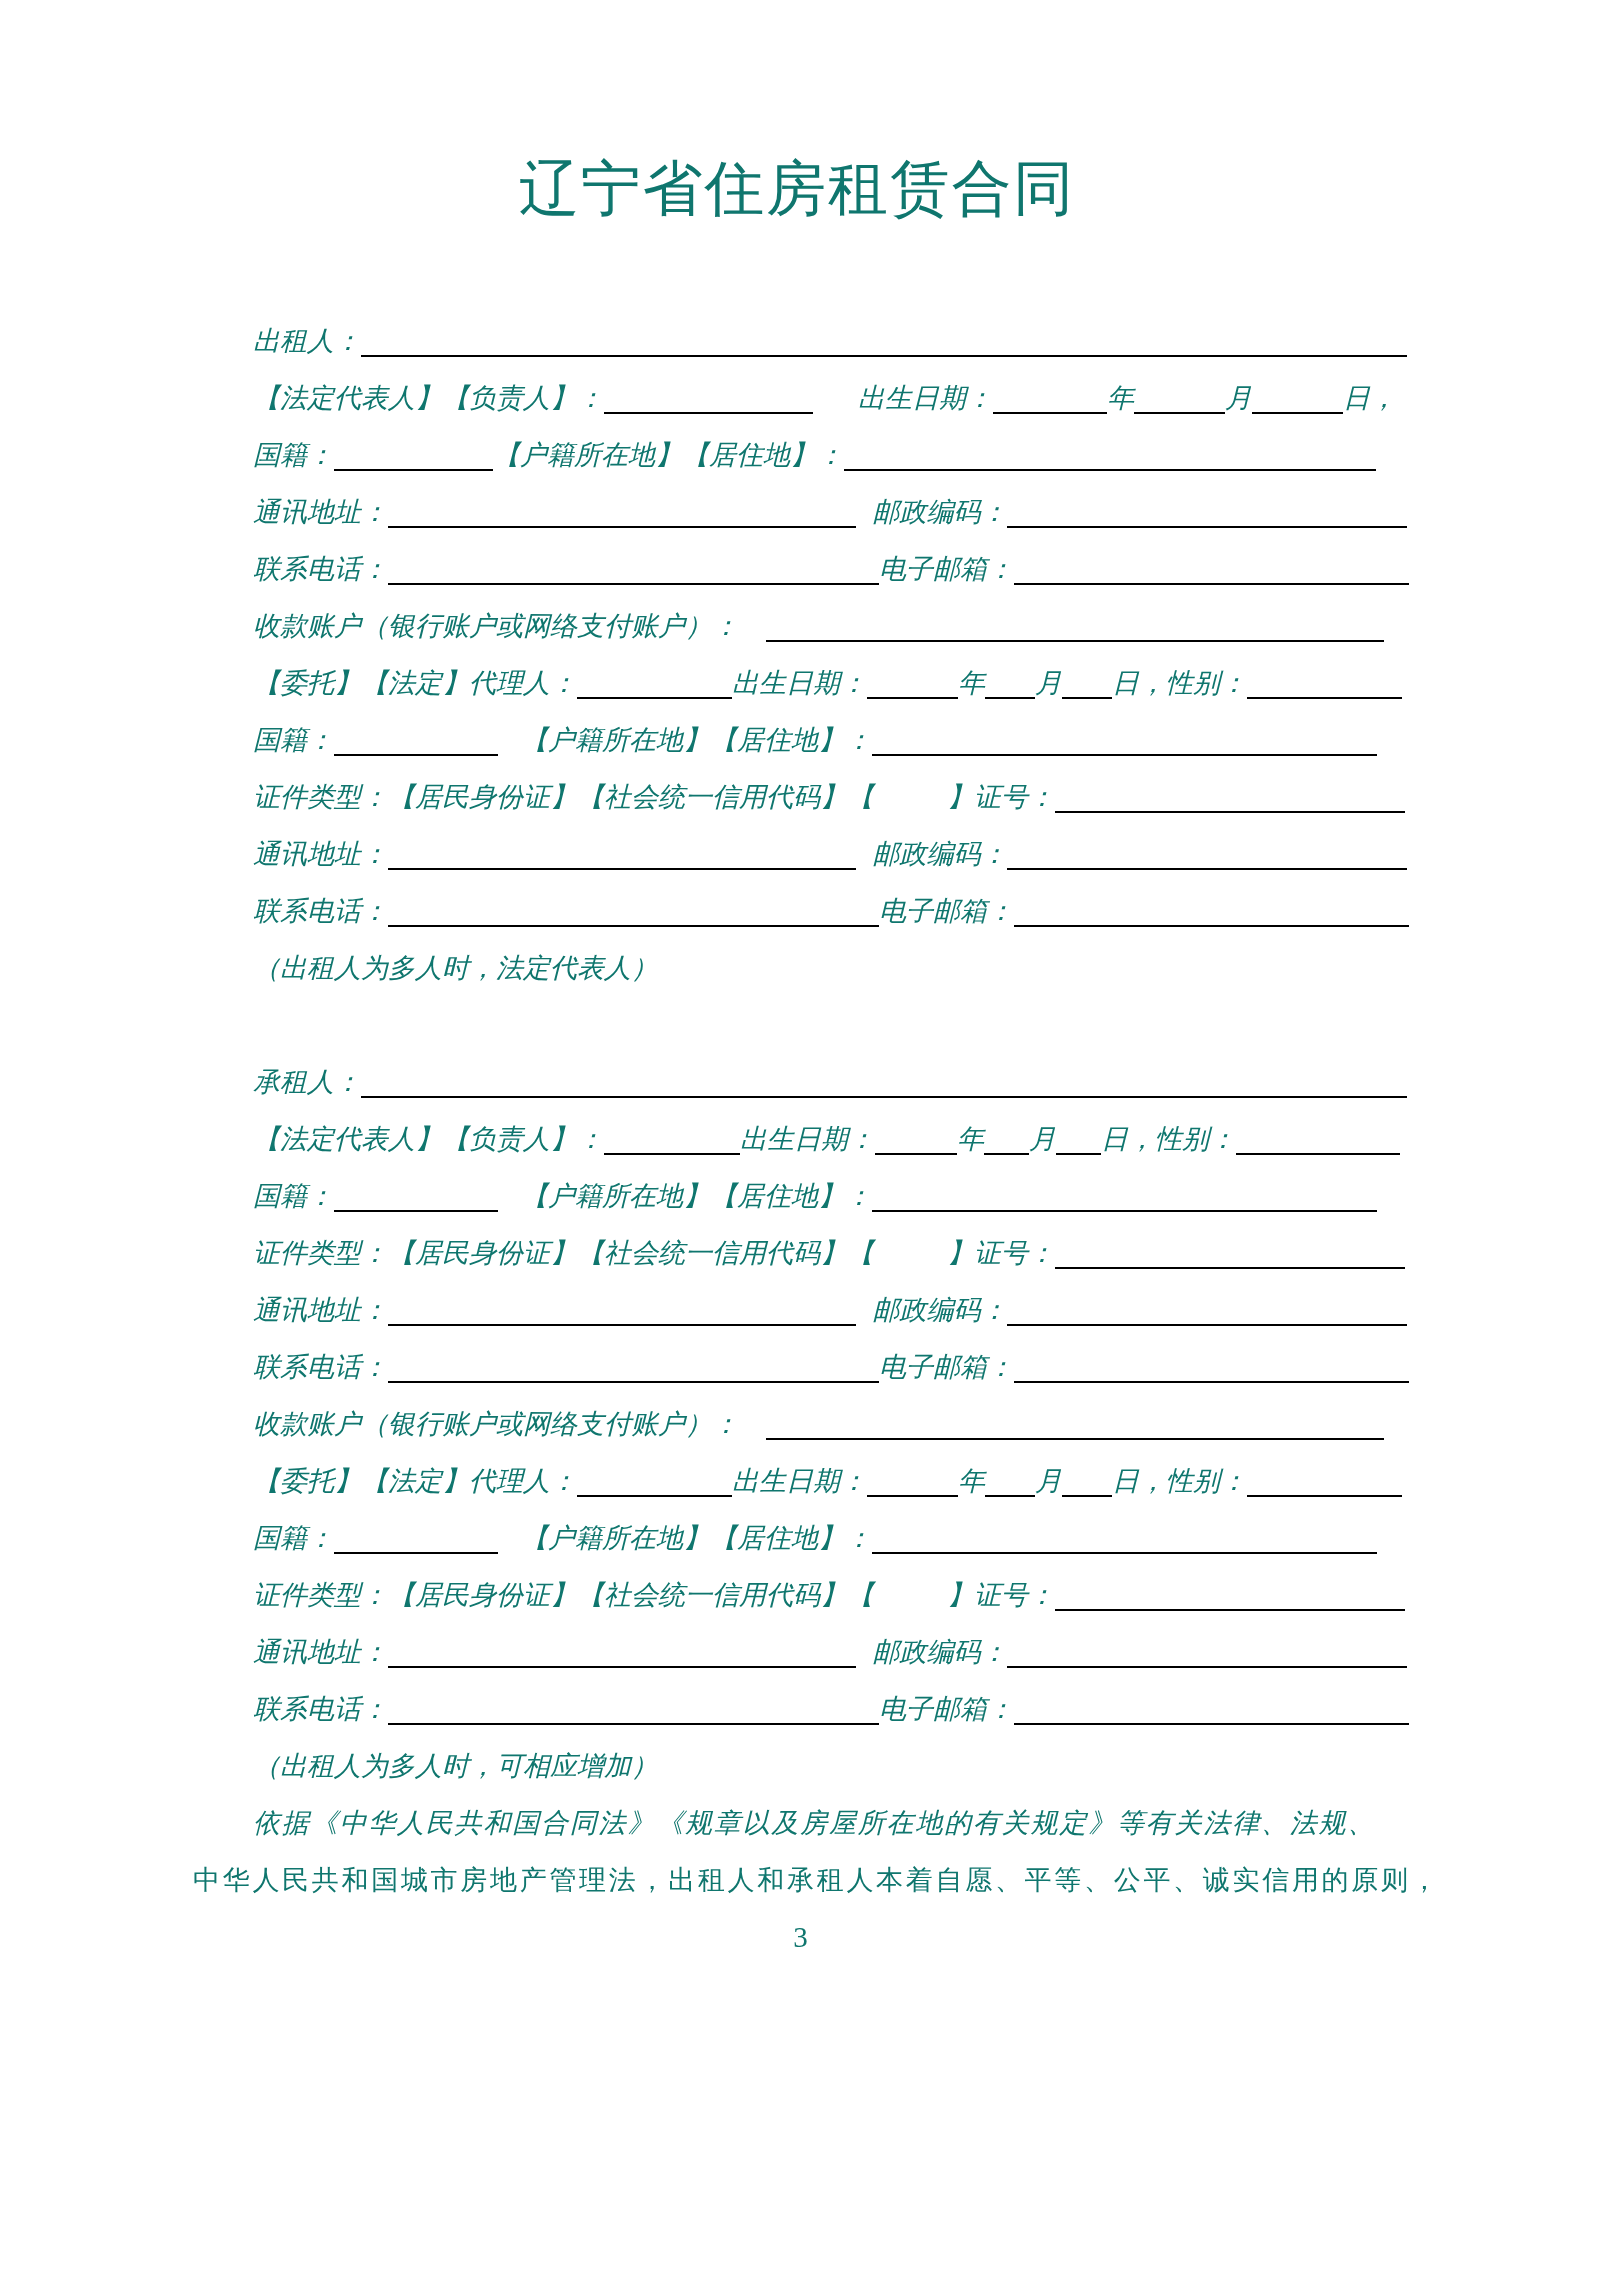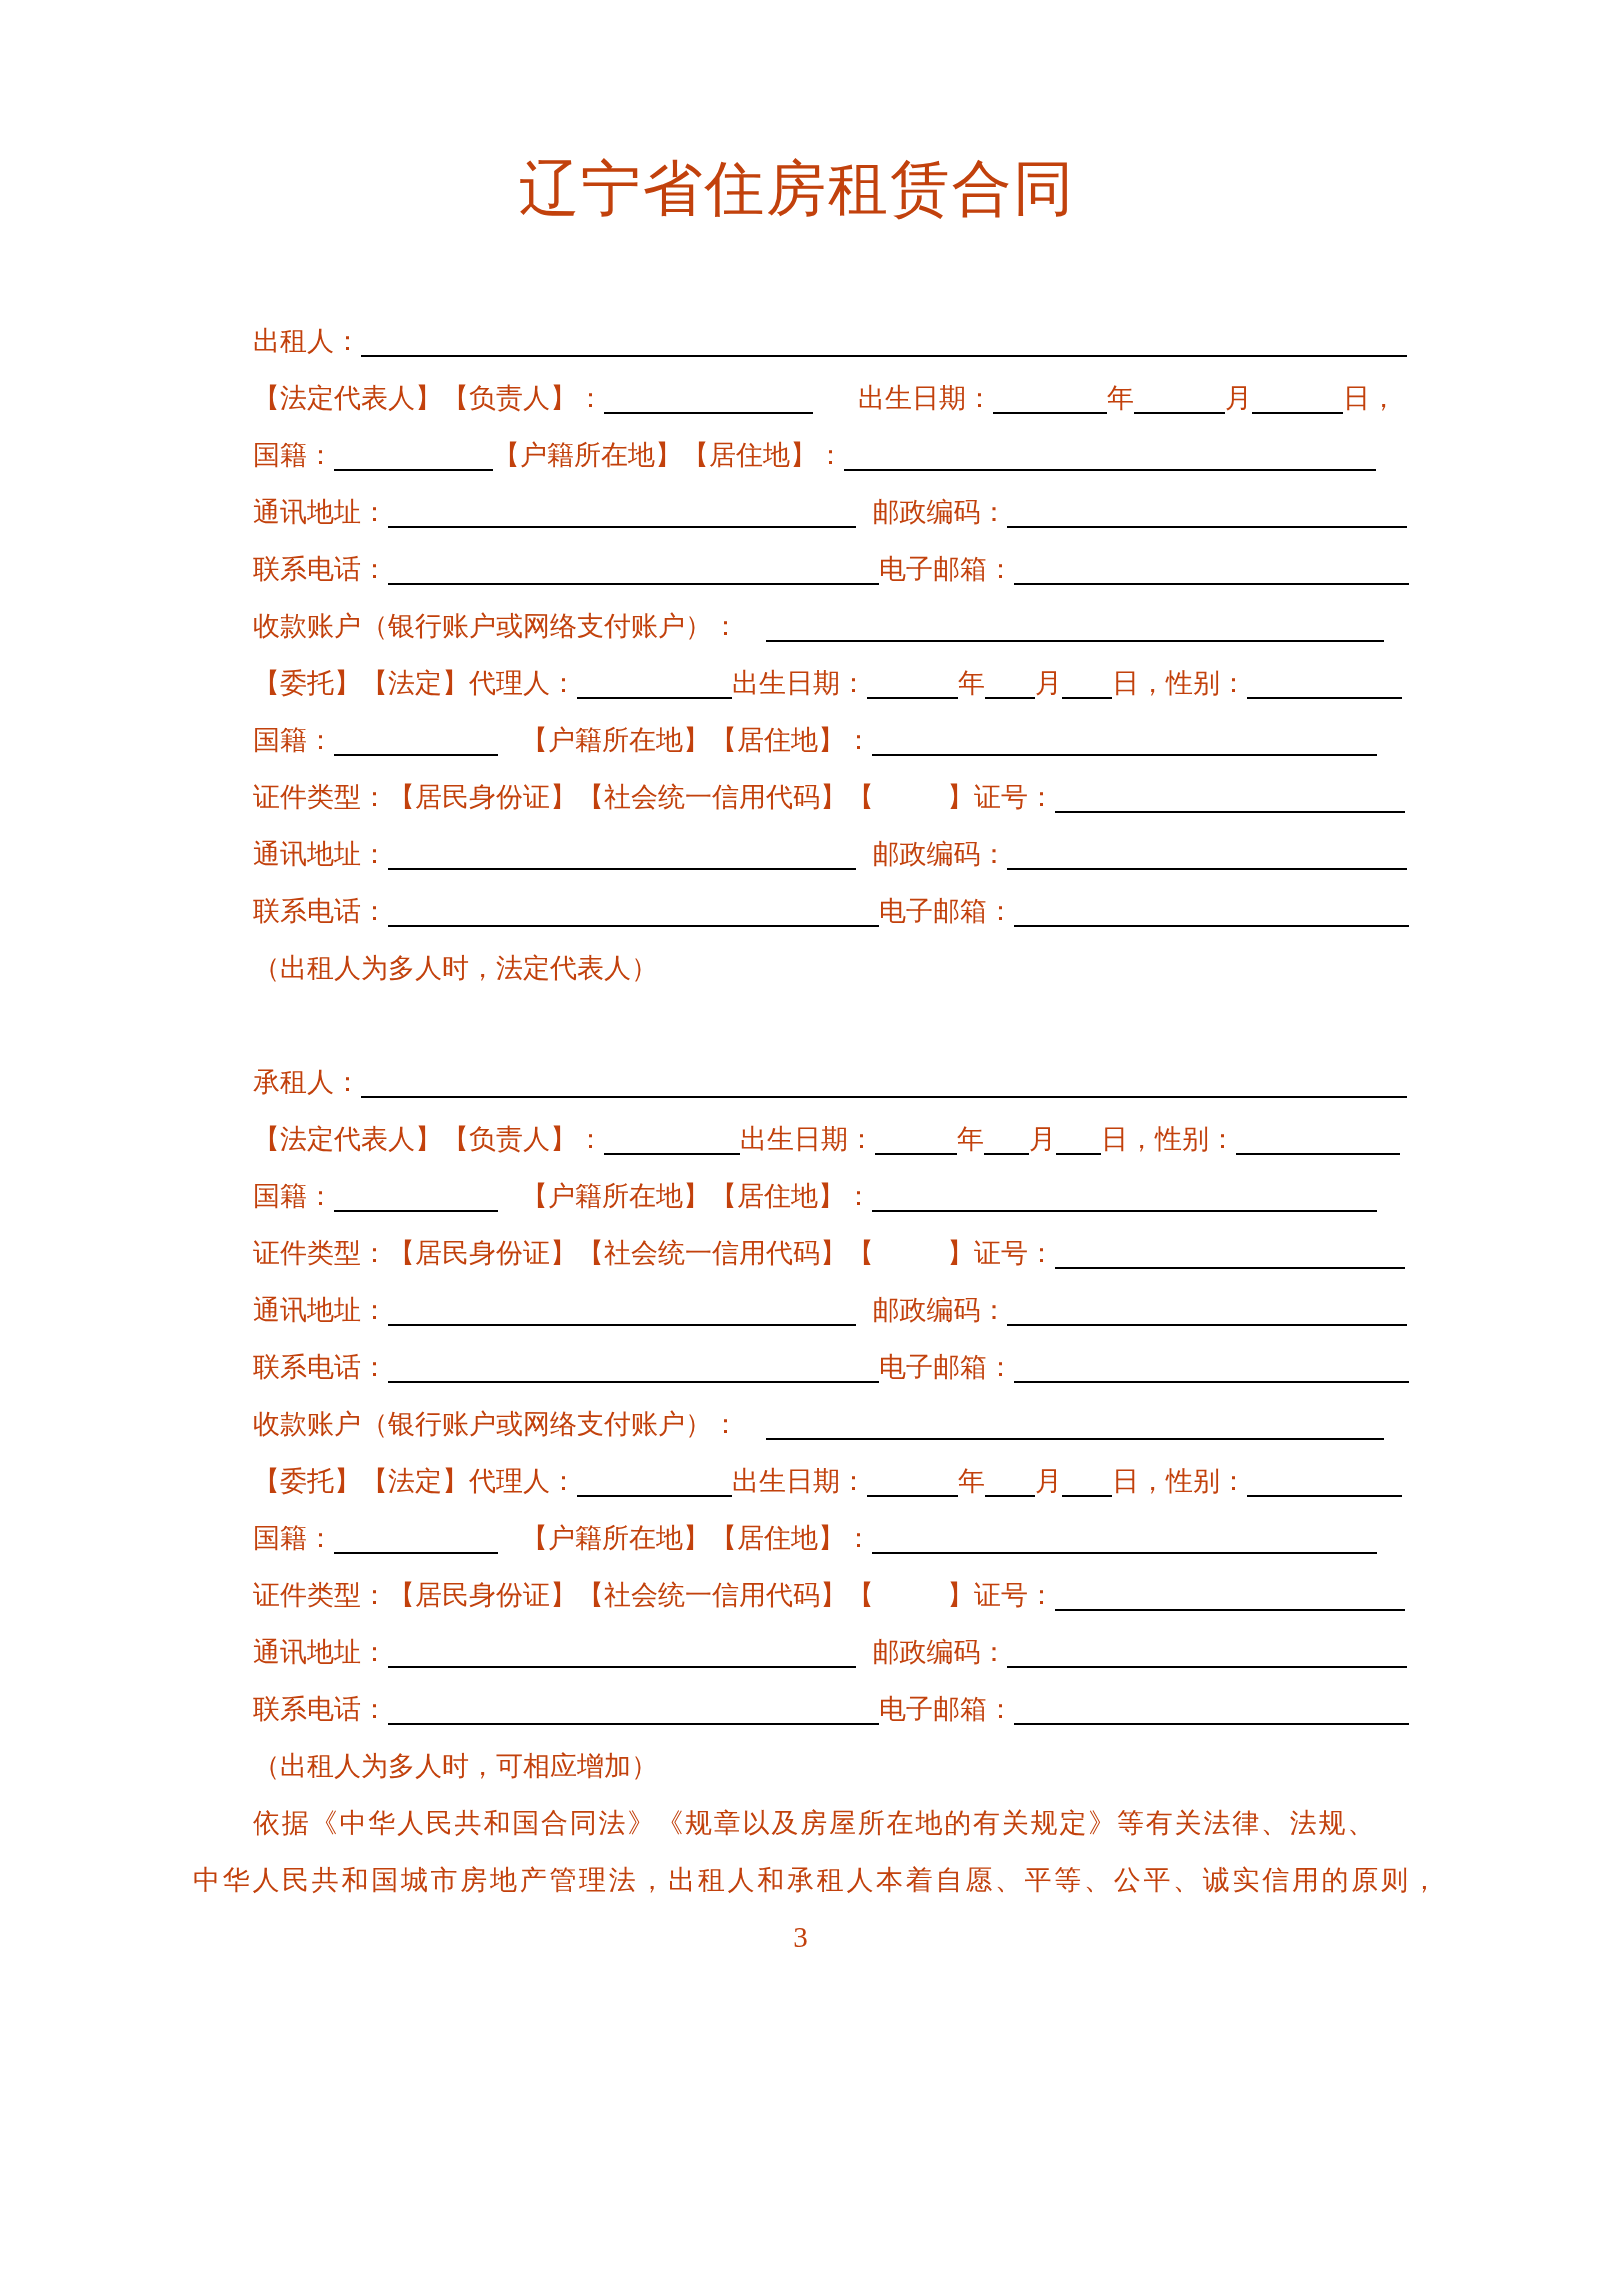--- a/index.html
+++ b/index.html
@@ -5,21 +5,21 @@
   html, body {
     margin: 0;
     padding: 0;
     background: #ffffff;
   }
   .page {
     position: relative;
     width: 1594px;
     height: 2294px;
     background: #ffffff;
-    color: #c2410c;
+    color: #0f766e;
     font-family: "Liberation Sans", sans-serif;
     font-size: 27px;
     overflow: hidden;
   }
   .doc-title {
     margin: 0;
     padding-top: 156px;
     text-align: center;
     font-size: 60px;
     font-weight: 400;
@@ -29,21 +29,21 @@
   .content {
     margin-top: 92px;
     padding-left: 193px;
     padding-right: 186px;
   }
   .line {
     height: 57px;
     line-height: 57px;
     white-space: nowrap;
   }
-  .line.indent { padding-left: 60px; }
+  .line.indent { padding-left: 60px; font-style: italic; }
   .blank {
     display: inline-block;
     height: 38px;
     border-bottom: 2.7px solid #000000;
     margin-bottom: -7.3px;
     vertical-align: baseline;
   }
   .gap { display: inline-block; }
   .ls2 { letter-spacing: 1.8px; }
   .ls3 { letter-spacing: 2.7px; }

